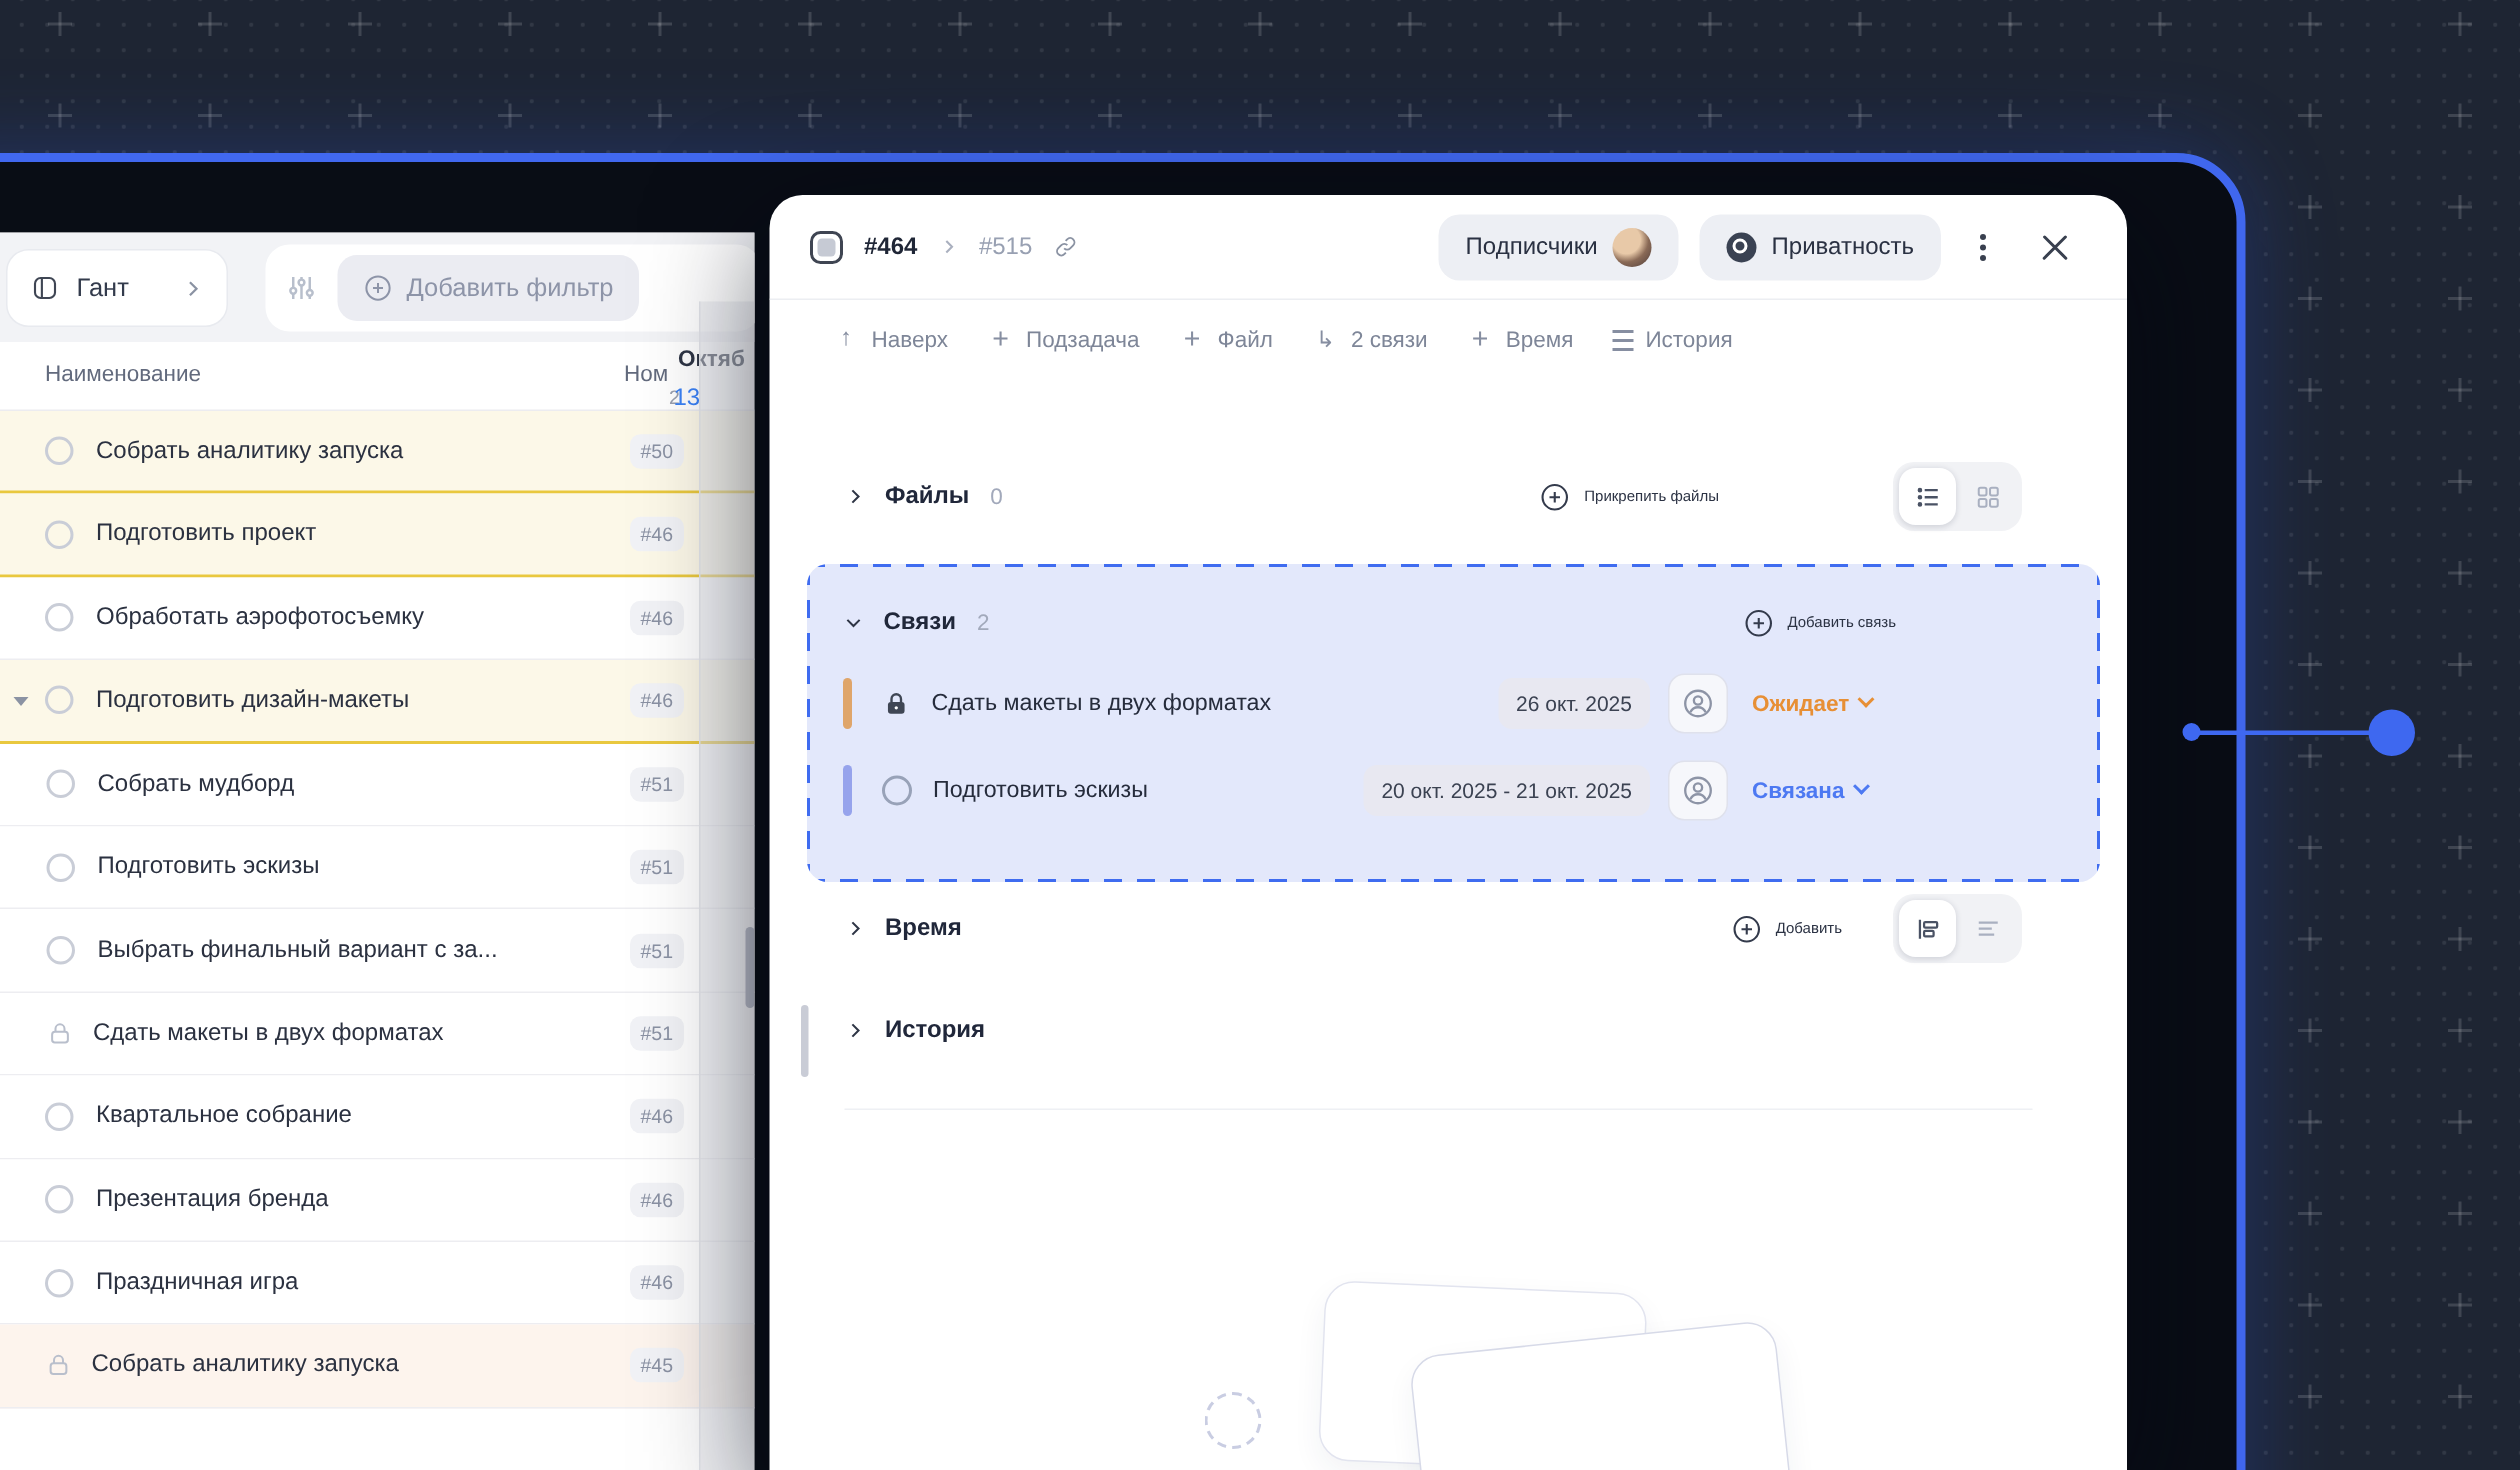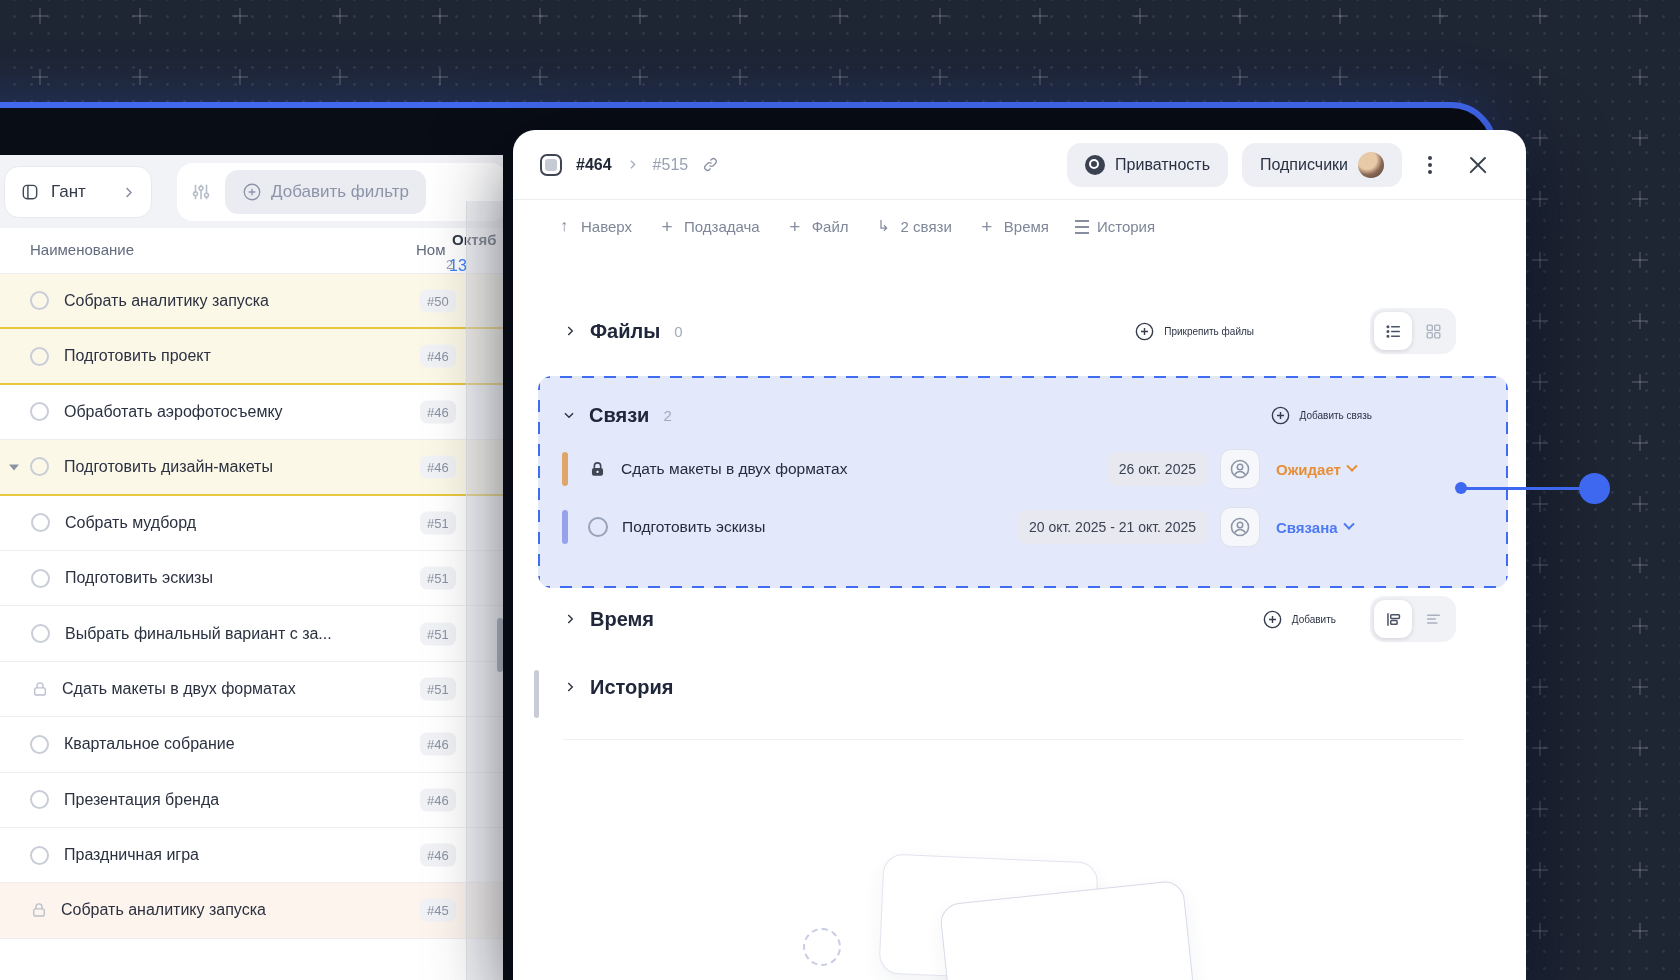--- a/index.html
+++ b/index.html
@@ -46,21 +46,21 @@
   .lrow .lockic{display:none;margin-right:13px;flex:none;}
   .lrow.locked .lockic{display:block;}
   .lrow-title{font-size:16px;color:#2b3140;white-space:nowrap;overflow:hidden;max-width:325px;}
   .lrow-id{position:absolute;left:420px;top:50%;transform:translateY(-50%);background:#f1f2f6;
     color:#8a91a3;font-size:13px;padding:4px 7px;border-radius:7px;max-width:46px;overflow:hidden;white-space:nowrap;}
   .expander{display:none;position:absolute;left:9px;top:50%;transform:translateY(-40%);
     width:0;height:0;border-left:5px solid rgba(0,0,0,0);border-right:5px solid rgba(0,0,0,0);
     border-top:6px solid #8b93a3;cursor:pointer;}
   .lrow.parent .expander{display:block;}
   
-  .modal{position:absolute;left:513px;top:130px;width:1013px;height:850px;background:#fff;z-index:4;
+  .modal{position:absolute;left:513px;top:130px;width:905px;height:850px;background:#fff;z-index:4;
     border-radius:22px 22px 0 0;box-shadow:0 25px 80px rgba(4,8,20,.65);overflow:hidden;font-size:15px;}
   .m-header{height:70px;display:flex;align-items:center;gap:14px;padding:0 38px 0 27px;border-bottom:1px solid #eceef2;}
   .task-chk{width:22px;height:22px;border:2px solid #3f4552;border-radius:7px;position:relative;flex:none;cursor:pointer;}
   .task-chk::after{content:"";position:absolute;inset:3px;background:#c6cad4;border-radius:3px;}
   .bc-id{font-size:16px;font-weight:700;color:#1f2636;}
   .bc-sub{font-size:16px;color:#98a0b2;}
   .hdr-right{margin-left:auto;display:flex;align-items:center;}
   .pill{height:44px;background:#edeff4;border-radius:14px;display:flex;align-items:center;gap:10px;
     padding:0 18px;font-size:16px;color:#2a3142;border:none;cursor:pointer;}
   .pill + .pill{margin-left:14px;}
@@ -76,21 +76,21 @@
   .close-x::before{transform:rotate(45deg);}  .close-x::after{transform:rotate(-45deg);}
   .m-toolbar{height:52px;display:flex;align-items:center;gap:26px;padding:0 42px;}
   .tb-item{display:flex;align-items:center;gap:8px;font-size:15px;color:#7e8698;background:none;border:none;cursor:pointer;padding:0;}
   .tb-ic{display:inline-flex;align-items:center;justify-content:center;width:18px;height:18px;
     font-size:16px;color:#868ea1;}
   .ic-up::before{content:"↑";}
   .ic-plus::before{content:"+";font-size:19px;line-height:1;}
   .ic-rel::before{content:"↳";font-size:15px;}
   .ic-hist{background:repeating-linear-gradient(#868ea1 0 2px,rgba(0,0,0,0) 2px 6px);width:14px;height:14px;margin-top:2px;}
   .sec-row{display:flex;align-items:center;height:46px;padding:0 70px 0 50px;}
-  .sec-title{font-weight:700;font-size:20px;color:#20273a;margin-left:13px;cursor:pointer;}
+  .sec-title{font-weight:700;font-size:16px;color:#20273a;margin-left:13px;cursor:pointer;}
   .sec-count{margin-left:14px;color:#a2a9bb;font-size:15px;}
   .sec-action{margin-left:auto;display:flex;align-items:center;gap:9px;color:#2c3344;font-size:10px;
     background:none;border:none;cursor:pointer;text-align:center;}
   .toggle{display:flex;background:#f1f2f5;border-radius:14px;padding:4px;gap:2px;}
   .tg-btn{width:38px;height:38px;border-radius:11px;display:grid;place-items:center;border:none;background:none;cursor:pointer;}
   .tg-btn.active{background:#fff;box-shadow:0 1px 4px rgba(25,30,60,.16);}
   .files-row{margin-top:56px;}
   .files-row .sec-action{margin-right:110px;}
   .time-row{margin-top:8px;}
   .time-row .sec-action{margin-right:28px;}
@@ -572,26 +572,26 @@
       <svg width="13" height="13" viewBox="0 0 24 24" fill="none" stroke="#aab0bf" stroke-width="2.6">
           <polyline points="9 5 16 12 9 19"></polyline>
         </svg>
       <span class="bc-sub">#515</span>
       <svg width="17" height="17" viewBox="0 0 24 24" fill="none" stroke="#8b93a3" stroke-width="1.8">
           <path d="M10.5 13.5a4 4 0 0 0 5.66 0l2.84-2.84a4 4 0 0 0-5.66-5.66L11.9 6.44"></path>
           <path d="M13.5 10.5a4 4 0 0 0-5.66 0L5 13.34A4 4 0 0 0 10.66 19l1.44-1.44"></path>
         </svg>
       <div class="hdr-right">
         <button class="pill">
+          <span>Подписчики</span>
+          <span class="avatar"></span>
+        </button>
+        <button class="pill">
           <span class="eye-ic"></span>
           <span>Приватность</span>
-        </button>
-        <button class="pill">
-          <span>Подписчики</span>
-          <span class="avatar"></span>
         </button>
         <span class="kebab"></span>
         <span class="close-x"></span>
       </div>
     </div>
 
     <div class="m-toolbar">
 
         <button class="tb-item">
           <span class="tb-ic ic-up"></span>

